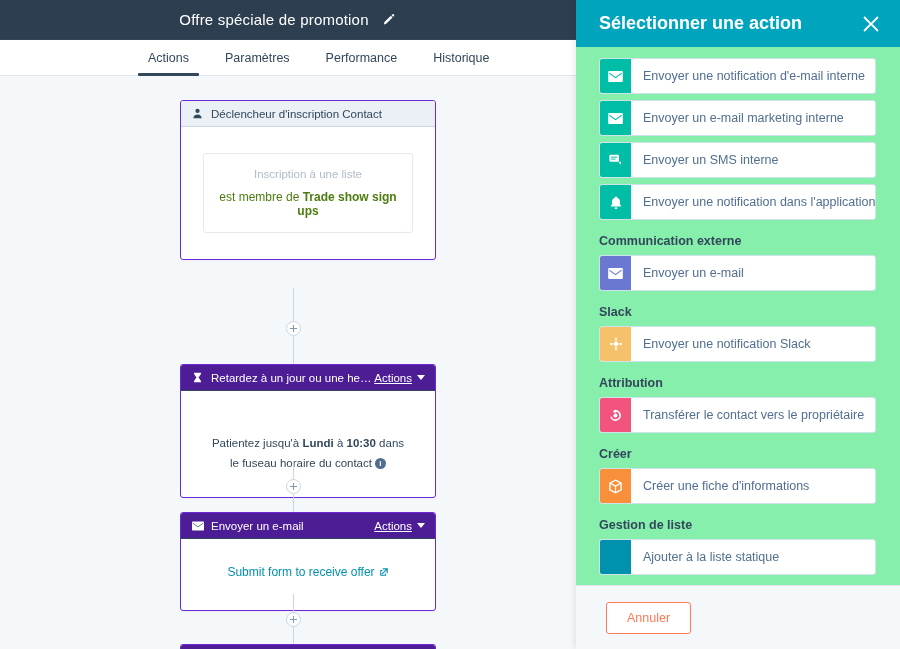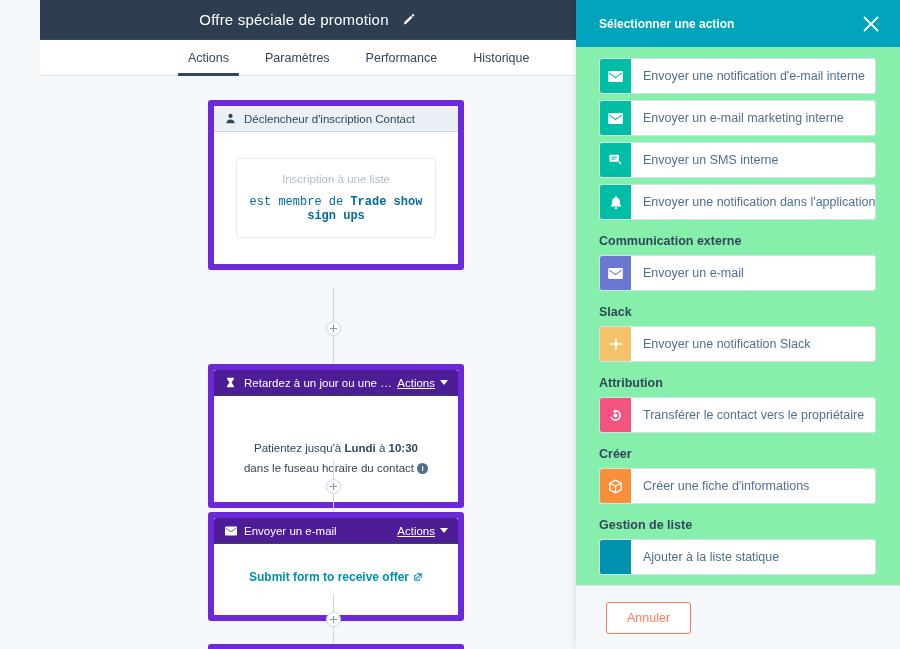--- a/index.html
+++ b/index.html
@@ -7,21 +7,21 @@
     width: 900px; height: 649px;
     font-family: "Liberation Sans", sans-serif;
     background: #f5f8fa;
     overflow: hidden;
   }
   #app { position: relative; width: 900px; height: 649px; overflow: hidden; background: #f5f8fa; }
 
   
   #left-pane {
     position: absolute; left: 0; top: 0; width: 576px; height: 649px;
-    background: #f5f8fa; overflow: hidden; padding-left: 40px;
+    background: #f5f8fa; overflow: hidden;
   }
   #topbar {
     height: 40px; background: #2d3e50; color: #fff;
     display: flex; align-items: center; justify-content: center;
     border-bottom: 1px solid #33475b;
   }
   #wf-title { font-size: 15px; color: #ffffff; letter-spacing: .2px; }
   #pencil-btn {
     margin-left: 12px; width: 16px; height: 16px; display: inline-flex;
     align-items: center; justify-content: center; cursor: pointer;
@@ -38,22 +38,22 @@
   }
   .tab.active { color: #33475b; }
   .tab.active::after {
     content: ""; position: absolute; left: 8px; right: 8px; bottom: -1px;
     height: 3px; background: #33475b; border-radius: 1px;
   }
 
   #canvas { position: relative; width: 576px; height: 573px; background: #f5f8fa; }
 
   .card {
-    position: absolute; left: 168px; width: 256px;
-    background: #ffffff; border: 6px solid #6d28d9; border-radius: 3px;
+    position: absolute; left: 180px; width: 256px;
+    background: #ffffff; border: 1px solid #6d28d9; border-radius: 3px;
     box-shadow: 0 1px 2px rgba(0,0,0,.04);
   }
   .card-head {
     height: 26px; display: flex; align-items: center; padding: 0 10px;
     font-size: 11.5px; border-bottom: 1px solid #cbd6e2;
     border-top-left-radius: 2px; border-top-right-radius: 2px;
   }
   .card-head.light { background: #eaf0f6; color: #33475b; }
   .card-head.dark  { background: #4c1d95; color: #ffffff; border-bottom-color: #33475b; }
   .head-icon { width: 13px; height: 13px; margin-right: 7px; display: inline-flex; align-items: center; justify-content: center; flex: 0 0 auto; }
@@ -63,34 +63,34 @@
     cursor: pointer; white-space: nowrap; display: flex; align-items: center;
   }
   .caret { margin-left: 5px; border-left: 4px solid transparent; border-right: 4px solid transparent; border-top: 5px solid #ffffff; display: inline-block; }
 
   .card-body { padding: 14px 14px; }
 
   .inner-box {
     border: 1px solid #e5eaf0; border-radius: 3px; padding: 14px 12px; text-align: center; margin-top: 8px;
   }
   .inner-sub { font-size: 11.5px; color: #b0bcc9; margin-bottom: 10px; }
-  .inner-main { font-size: 12px; color: #0369a1; font-family: Liberation Mono, monospace; }
+  .inner-main { font-size: 12px; color: #4d7c0f; }
   .inner-main b { font-weight: bold; }
 
   .body-text { font-size: 11.5px; color: #33475b; text-align: center; line-height: 1.7; }
   .body-text b { font-weight: bold; }
   .info-dot {
     display: inline-block; width: 11px; height: 11px; border-radius: 50%;
     background: #516f90; color: #fff; font-size: 8px; line-height: 11px;
     text-align: center; vertical-align: 1px; margin-left: 3px; font-weight: bold;
   }
 
   .email-link {
     display: block; text-align: center; font-size: 12px; color: #0091ae;
-    font-weight: bold; text-decoration: none; cursor: pointer; padding: 8px 0;
+    font-weight: normal; text-decoration: none; cursor: pointer; padding: 8px 0;
   }
   .ext-icon { display: inline-block; margin-left: 4px; vertical-align: -1px; }
 
   
   .conn { position: absolute; left: 293px; width: 1px; background: #cbd6e2; }
   .plus {
     position: absolute; left: 286px; width: 15px; height: 15px; border-radius: 50%;
     background: #ffffff; border: 1px solid #cbd6e2; cursor: pointer;
     display: flex; align-items: center; justify-content: center;
   }
@@ -101,21 +101,21 @@
   
   #panel {
     position: absolute; left: 576px; top: 0; width: 324px; height: 649px;
     background: #ffffff; display: flex; flex-direction: column;
     box-shadow: -2px 0 6px rgba(0,0,0,.08);
   }
   #panel-head {
     height: 47px; background: #00a4bd; display: flex; align-items: center;
     padding: 0 18px 0 23px; flex: 0 0 auto;
   }
-  #panel-title { flex: 1 1 auto; color: #ffffff; font-size: 12px; font-weight: bold; }
+  #panel-title { flex: 1 1 auto; color: #ffffff; font-size: 18px; font-weight: bold; }
   #panel-close { width: 22px; height: 22px; cursor: pointer; display: flex; align-items: center; justify-content: center; }
 
   #panel-list {
     flex: 1 1 auto; overflow: hidden; padding: 0 24px 0 23px;
     position: relative; background: #86efac;
   }
   .group-title {
     font-size: 12.5px; font-weight: bold; color: #33475b;
     margin: 14px 0 7px 0;
   }

